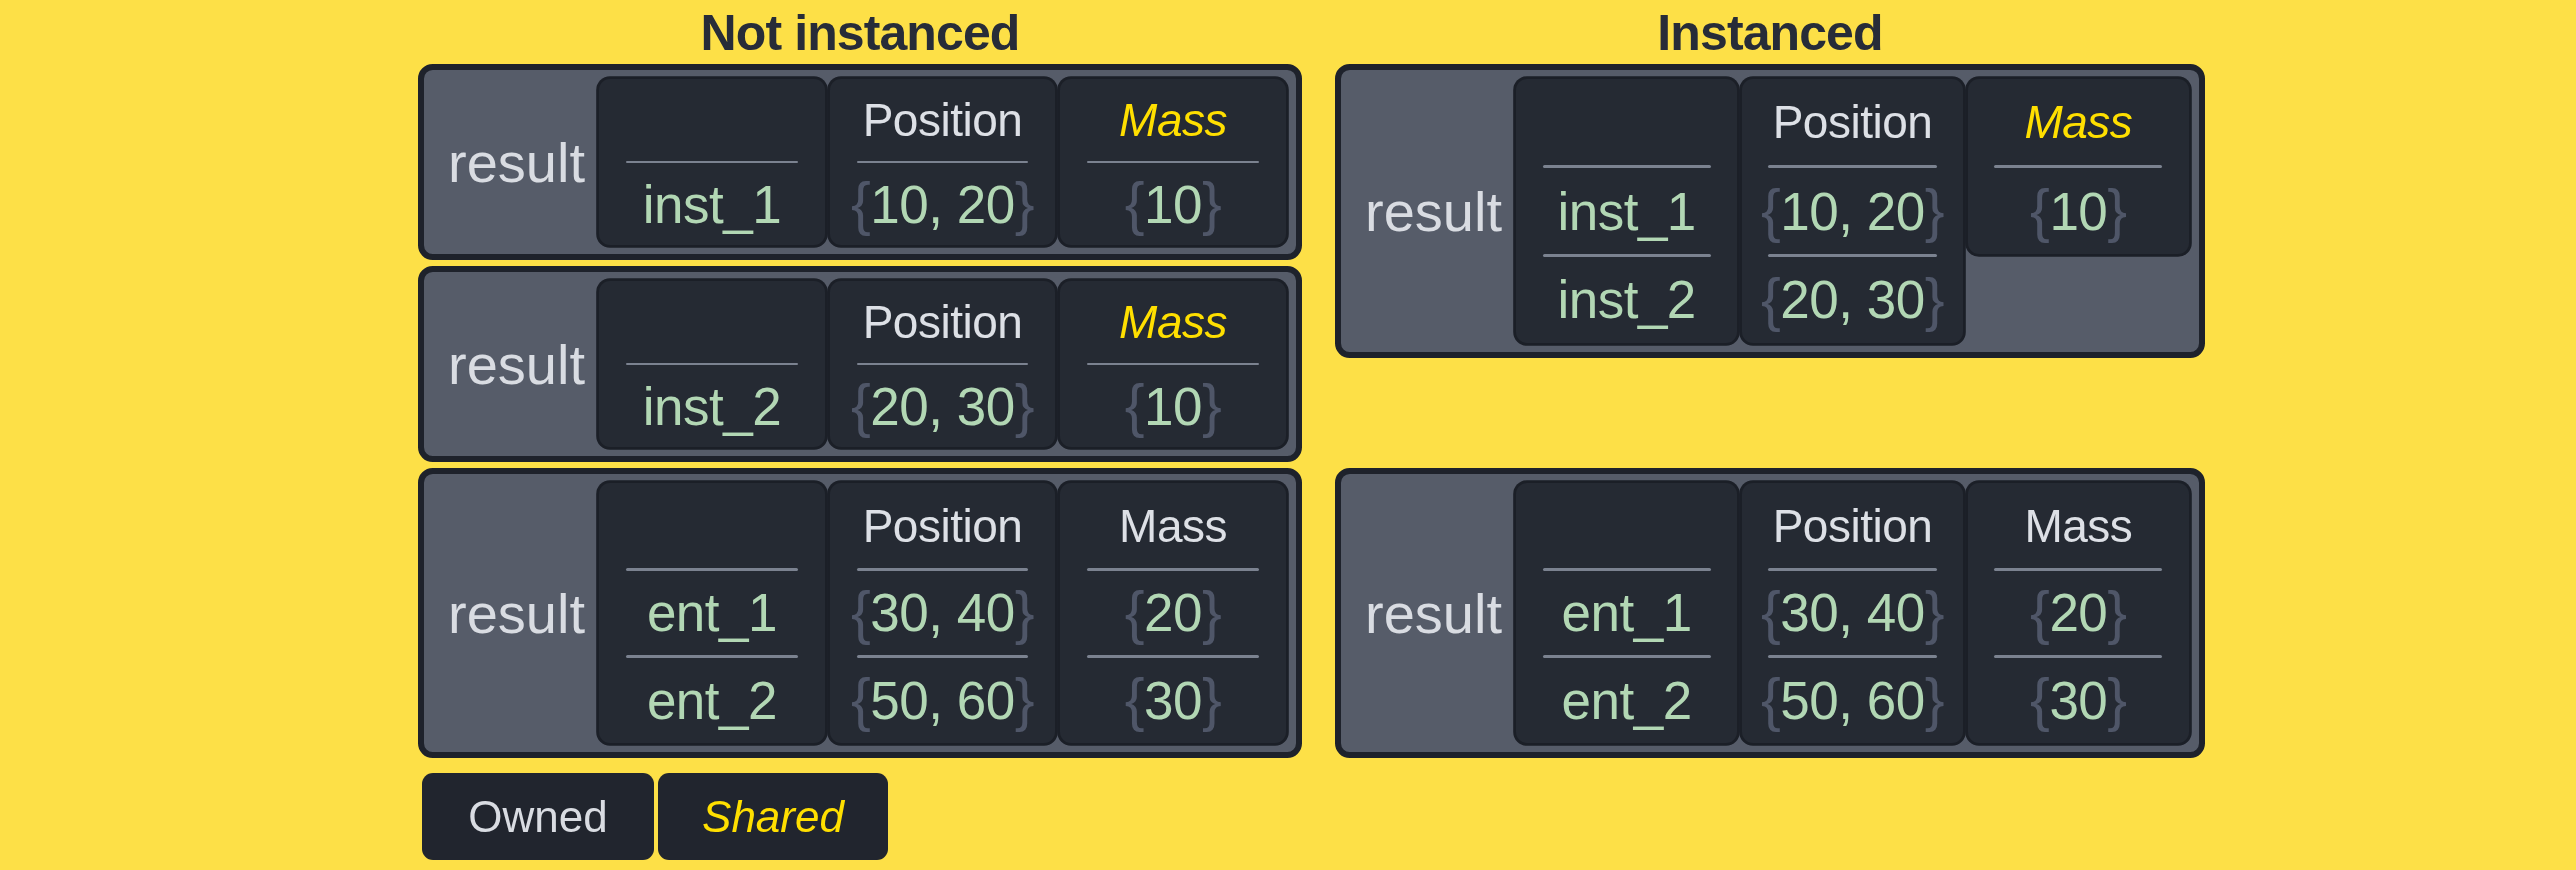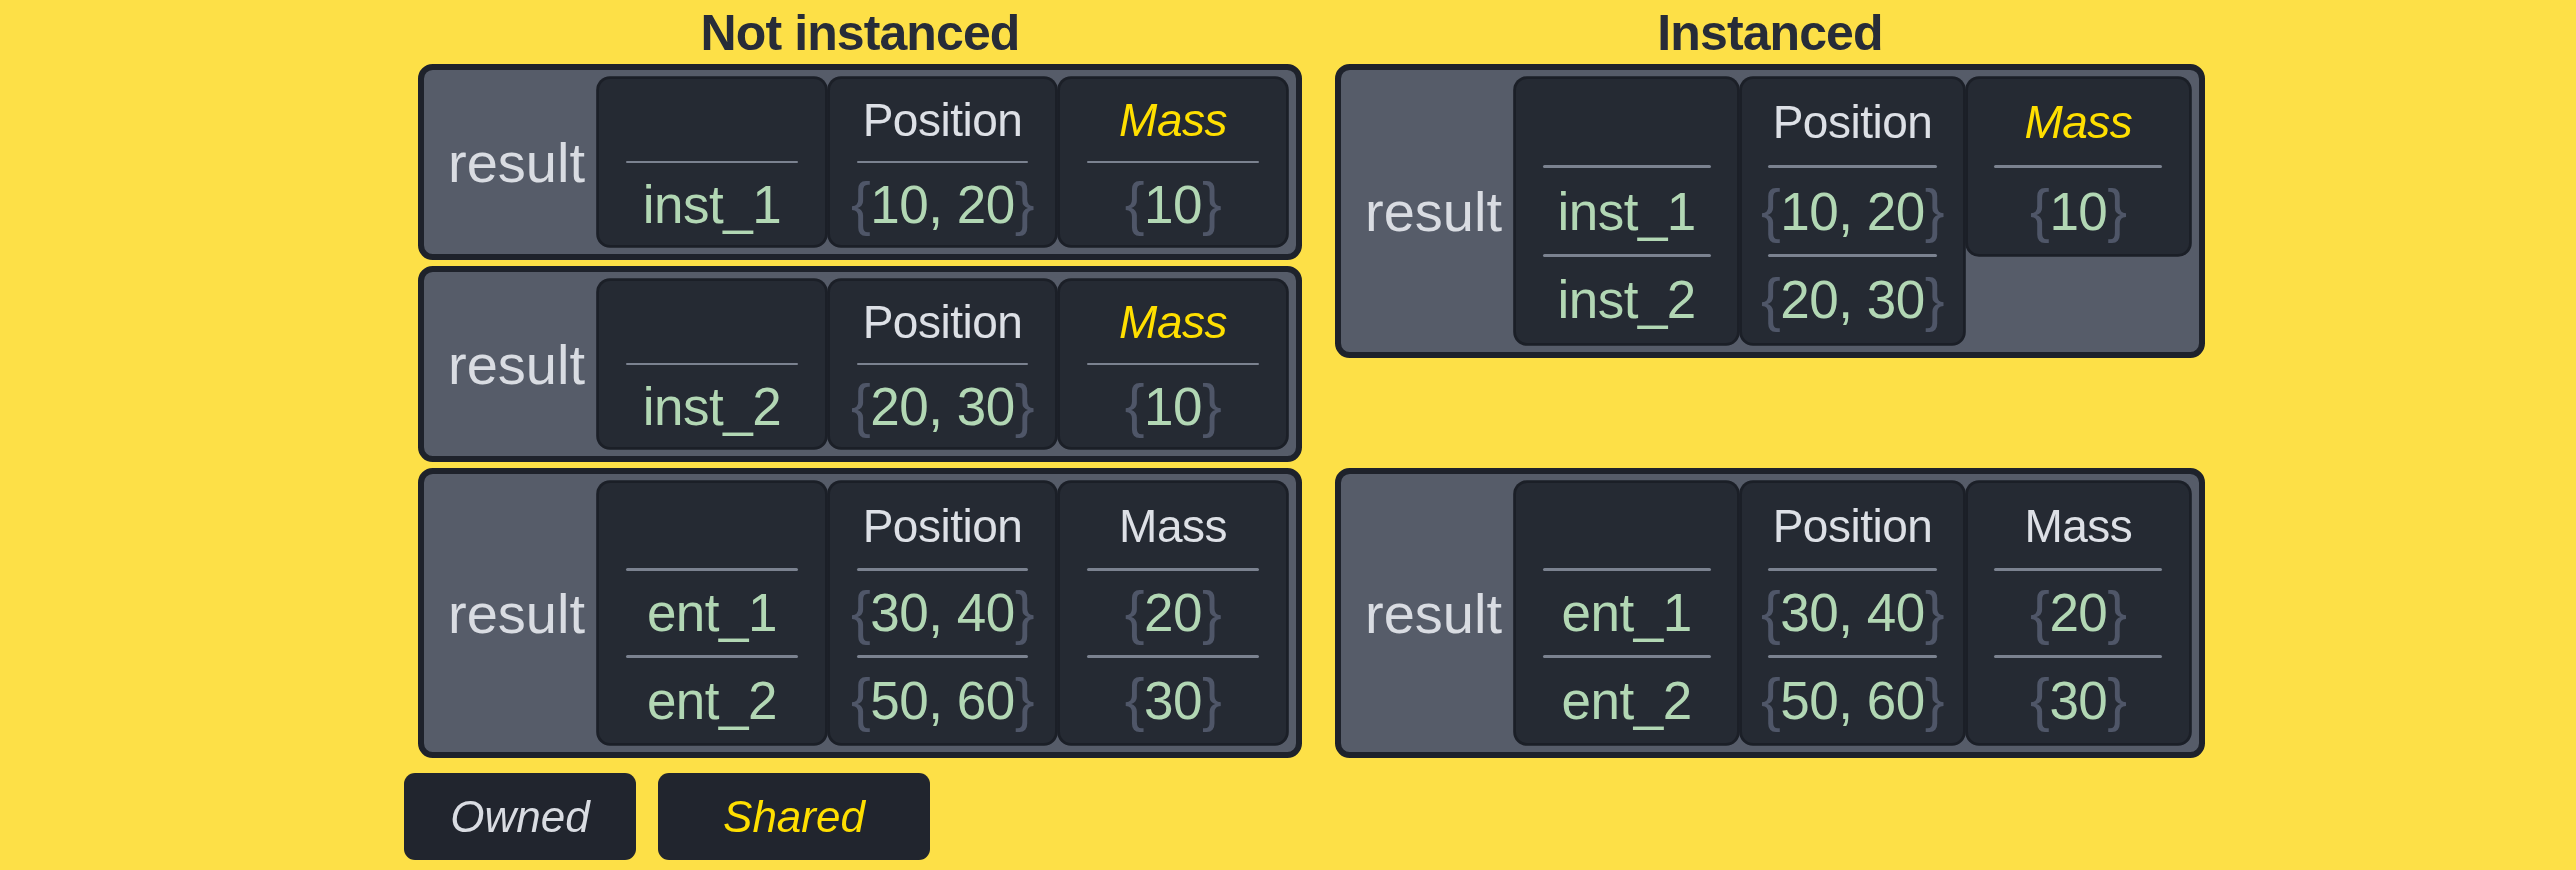--- a/index.html
+++ b/index.html
@@ -53,22 +53,22 @@
     font-size:53px;color:#b2d7b4;letter-spacing:-0.5px;white-space:nowrap;
   }
   .val .brace{color:#4f5668;font-size:1.12em;line-height:0;}
 
   .chip{
     position:absolute;top:773px;height:87px;box-sizing:border-box;
     background:#21252e;border-radius:11px;
     display:flex;align-items:center;justify-content:center;
     font-size:44px;color:#d9dce2;
   }
-  #chip-owned{left:404px;width:232px;font-style:italic;}
-  #chip-shared{left:658px;width:272px;color:#ffdf00;font-style:italic;}
+  #chip-owned{left:422px;width:232px;}
+  #chip-shared{left:658px;width:230px;color:#ffdf00;font-style:italic;}
 </style>
 </head>
 <body>
 
 <div class="canvas">
   <div class="col-title" id="title-left">Not instanced</div>
   <div class="col-title" id="title-right">Instanced</div>
 
   <div id="boxes">
       <div class="entity-table" id="ni-1">

